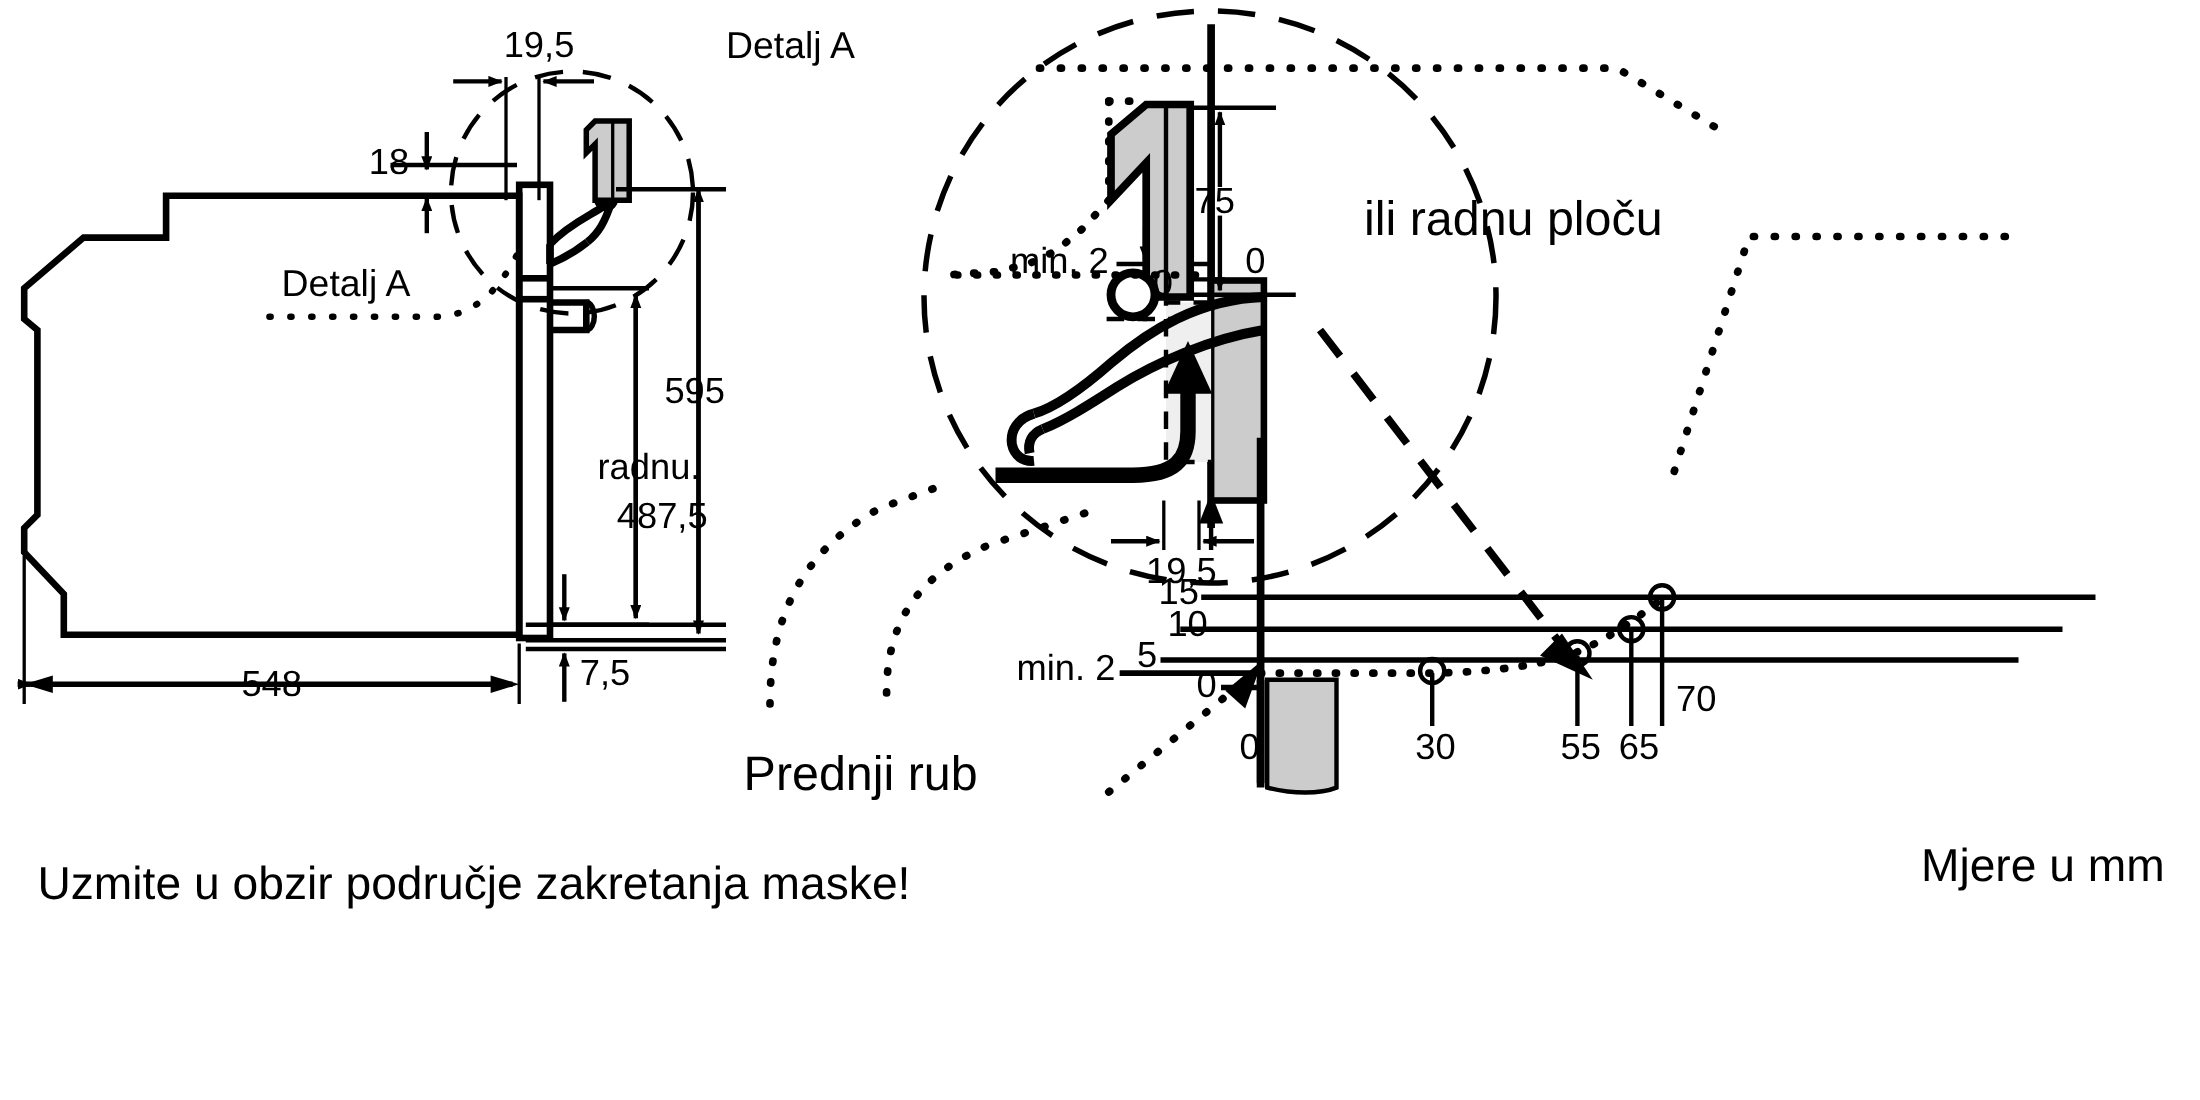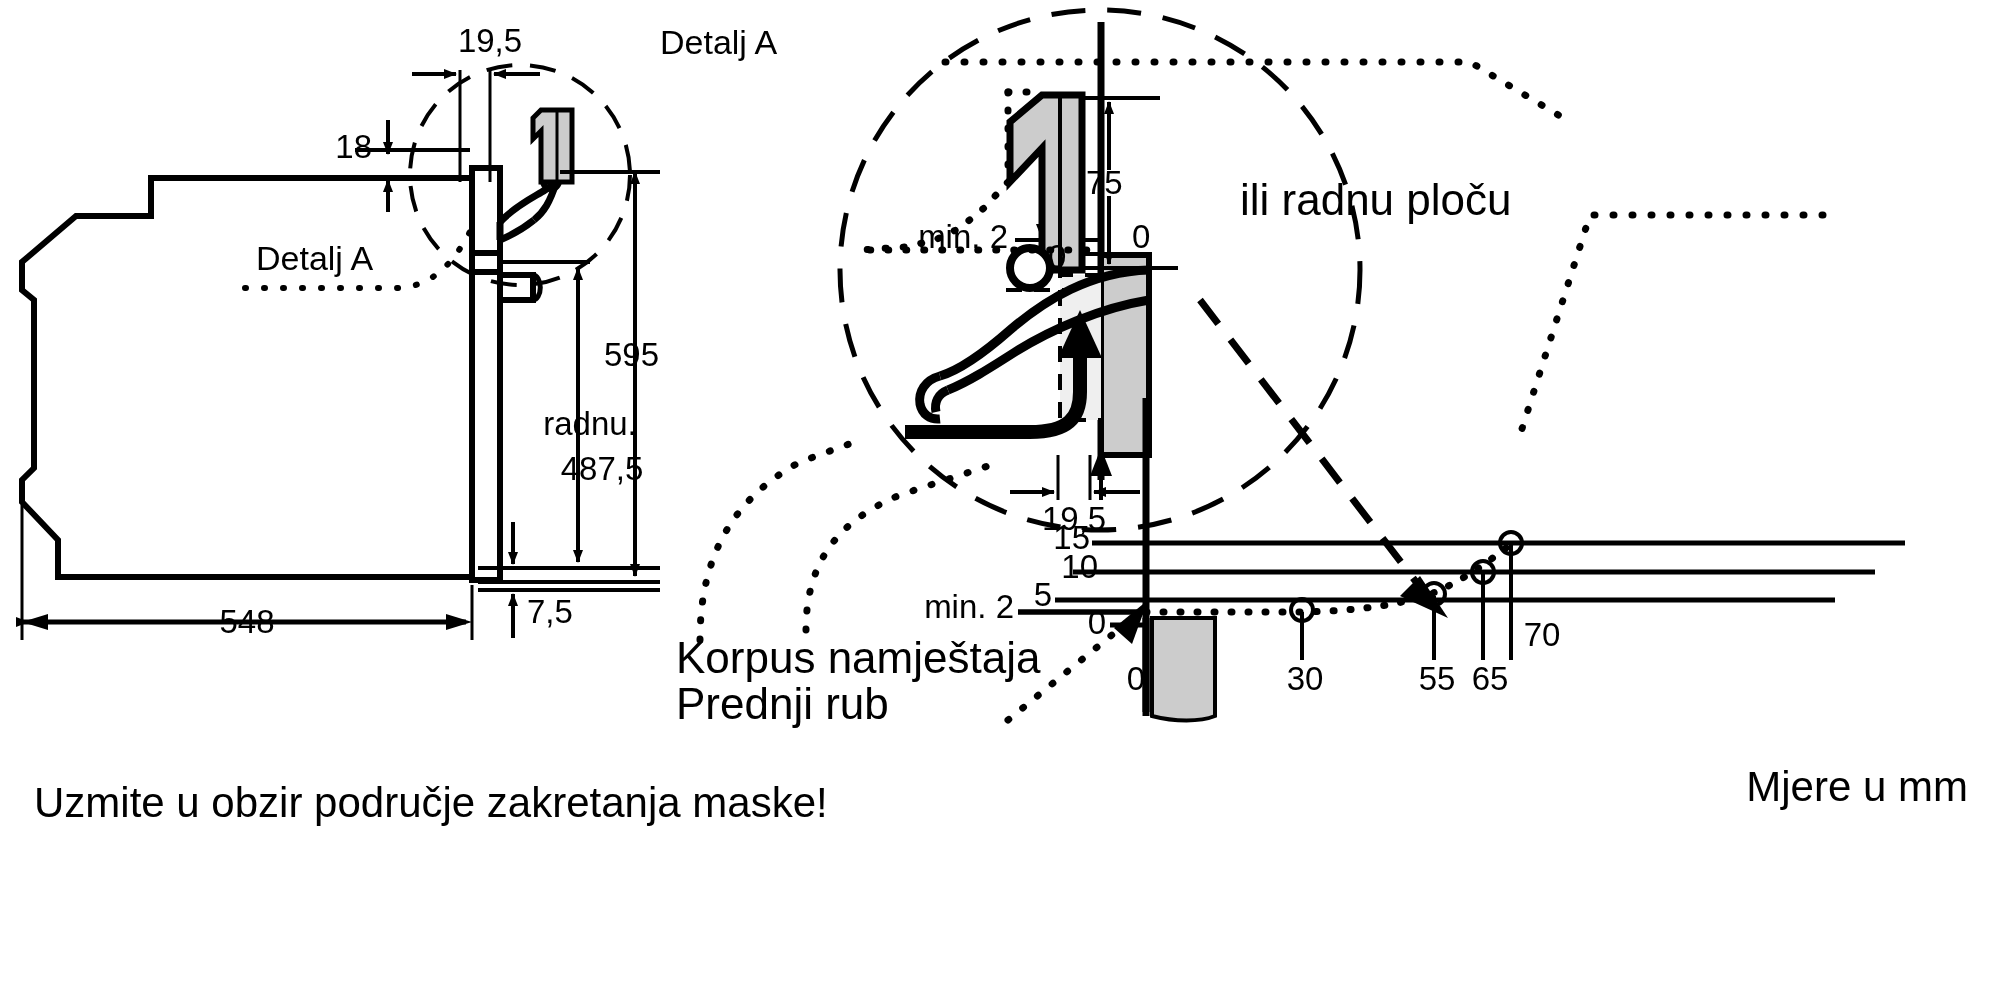--- a/index.html
+++ b/index.html
@@ -267,21 +267,20 @@
   <div class="lbl s-dim" style="left:1048px; top:238px;">0</div>
 
   <div class="lbl s-dim" style="left:1086px; top:164px;">75</div>
 
   <div class="lbl s-dim" style="left:1132px; top:218px;">0</div>
 
   <div class="lbl s-dim anchor-mid" style="left:1074px; top:500px;">19,5</div>
 
   <div class="lbl s-big" style="left:1240px; top:174px;">ili radnu ploču</div>
 
-  <div class="lbl s-big" style="left:676px; top:632px;">Korpus namještaja</div>
   <div class="lbl s-big" style="left:676px; top:678px;">Prednji rub</div>
 
   <div class="lbl s-dim anchor-end" style="left:1090px; top:519px;">15</div>
   <div class="lbl s-dim anchor-end" style="left:1070px; top:548px;margin-left:28px;">10</div>
   <div class="lbl s-dim anchor-end" style="left:1052px; top:576px;">5</div>
   <div class="lbl s-dim anchor-end" style="left:1014px; top:588px;">min. 2</div>
   <div class="lbl s-dim anchor-end" style="left:1106px; top:604px;">0</div>
 
   <div class="lbl s-dim anchor-mid" style="left:1136px; top:660px;">0</div>
   <div class="lbl s-dim anchor-mid" style="left:1305px; top:660px;">30</div>

